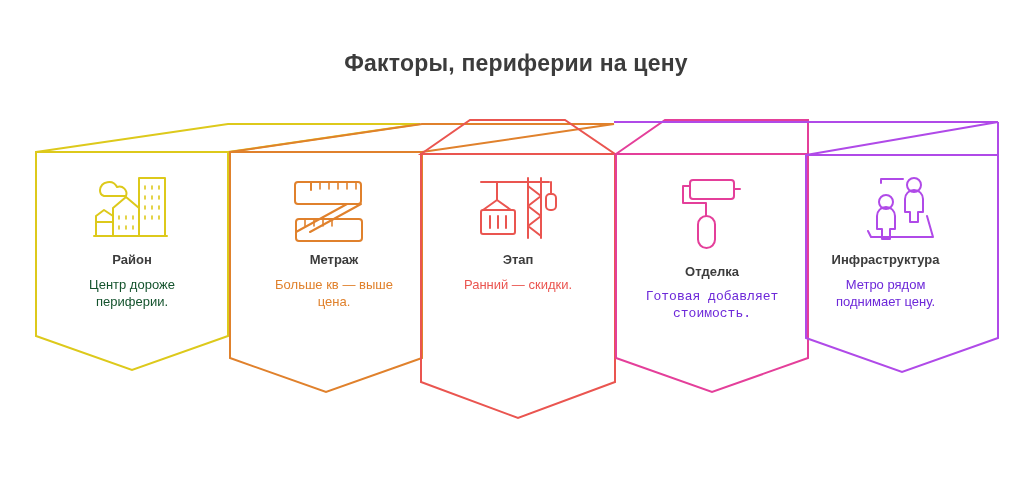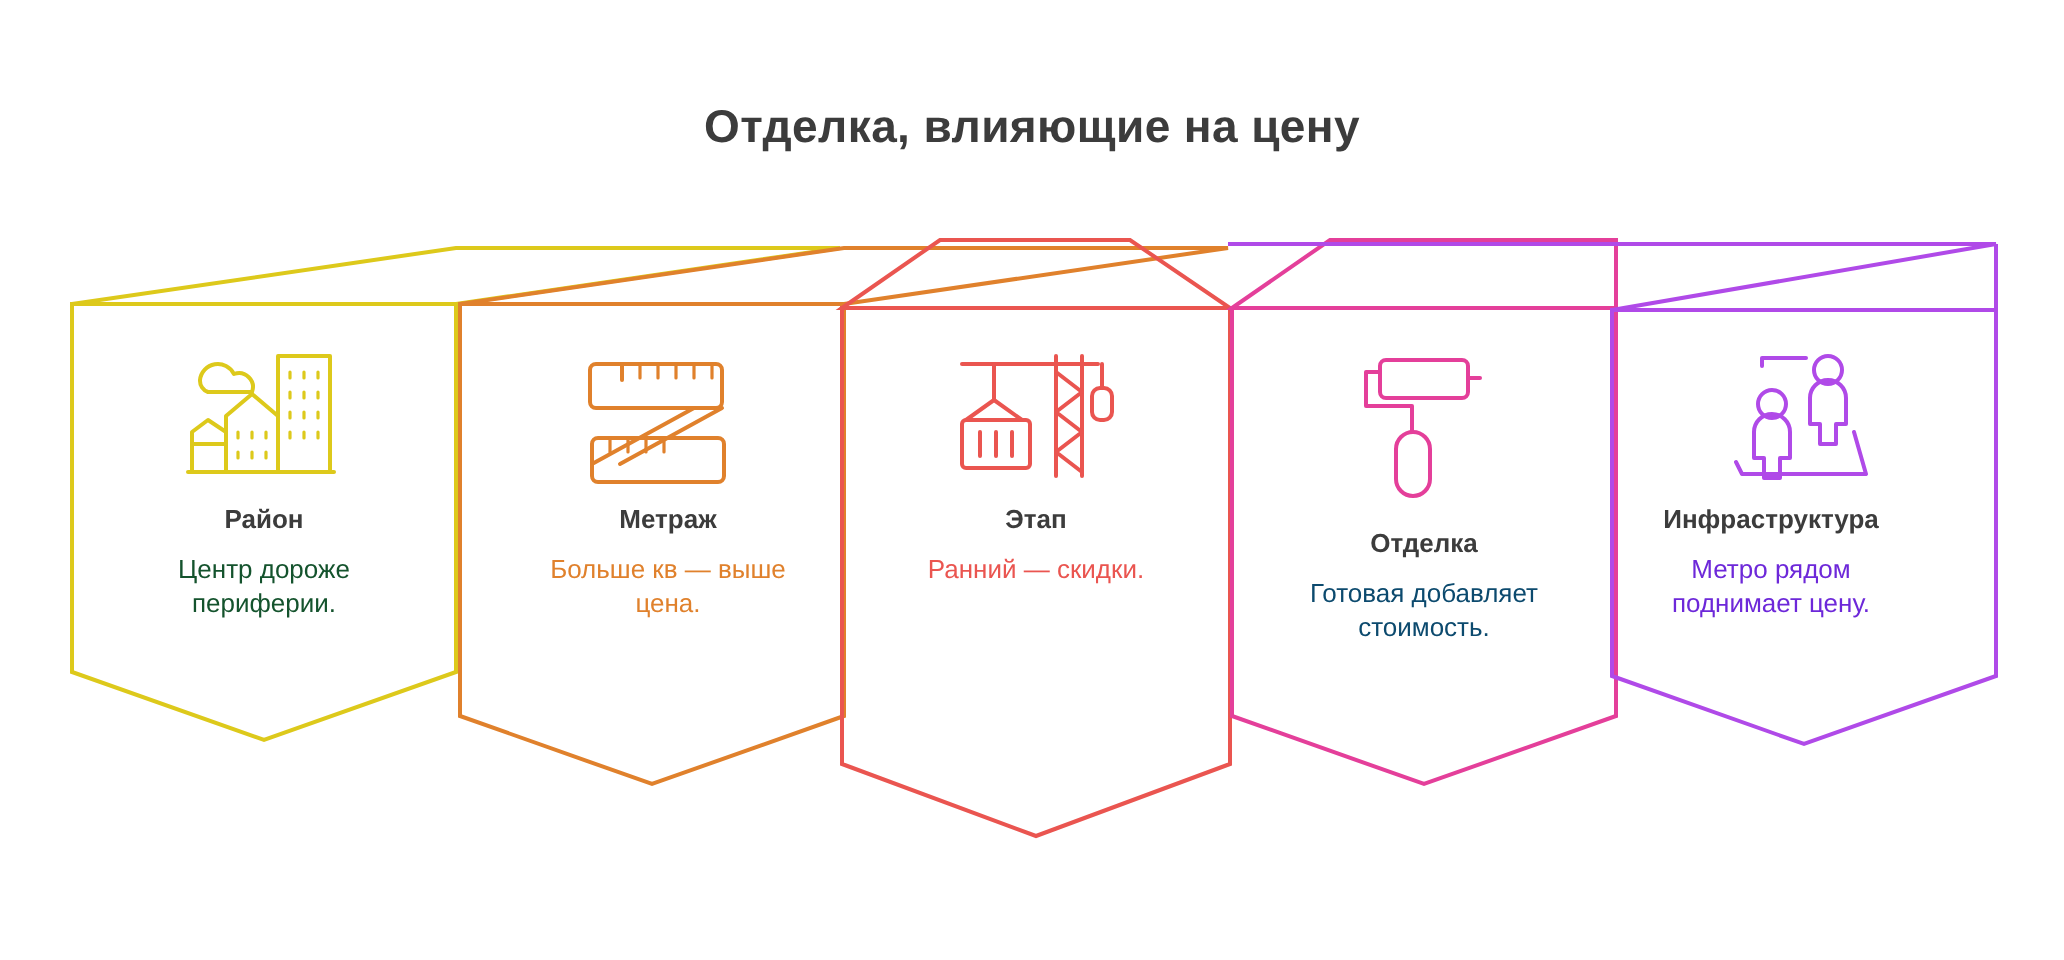--- a/index.html
+++ b/index.html
@@ -53,21 +53,21 @@
     font-size: 13px;
     line-height: 17px;
     margin-top: 9px;
   }
 </style>
 </head>
 <body>
 
 <div id="infographic">
 
-  <div id="page-title">Отделка, влияющие на цену</div>
+  <div id="page-title">Факторы, периферии на цену</div>
 
   <svg id="banner-svg" viewBox="0 0 1032 480">
 
     <g>
 
       <path d="M 36,152 L 228,124 L 420,124 L 228,152 Z" fill="none" stroke="#ddc91b" stroke-width="2"></path>
 
       <path d="M 36,152 L 228,152 L 228,336 L 132,370 L 36,336 Z" fill="none" stroke="#ddc91b" stroke-width="2"></path>
     </g>
 
@@ -211,21 +211,21 @@
 
   <div class="card-text" style="left:421px; top:252px; width:194px;">
     <div class="card-title">Этап</div>
     <div class="card-sub" style="color:#ea5550;">
       <div>Ранний — скидки.</div>
     </div>
   </div>
 
   <div class="card-text" style="left:616px; top:252px; width:192px;margin-top:12px;">
     <div class="card-title">Отделка</div>
-    <div class="card-sub" style="color:#0c4a6e;">
+    <div class="card-sub" style="color:#6d28d9;font-family:Liberation Mono, monospace;">
       <div>Готовая добавляет</div>
       <div>стоимость.</div>
     </div>
   </div>
 
   <div class="card-text" style="left:806px; top:252px; width:159px;">
     <div class="card-title">Инфраструктура</div>
     <div class="card-sub" style="color:#6d28d9;">
       <div>Метро рядом</div>
       <div>поднимает цену.</div>

